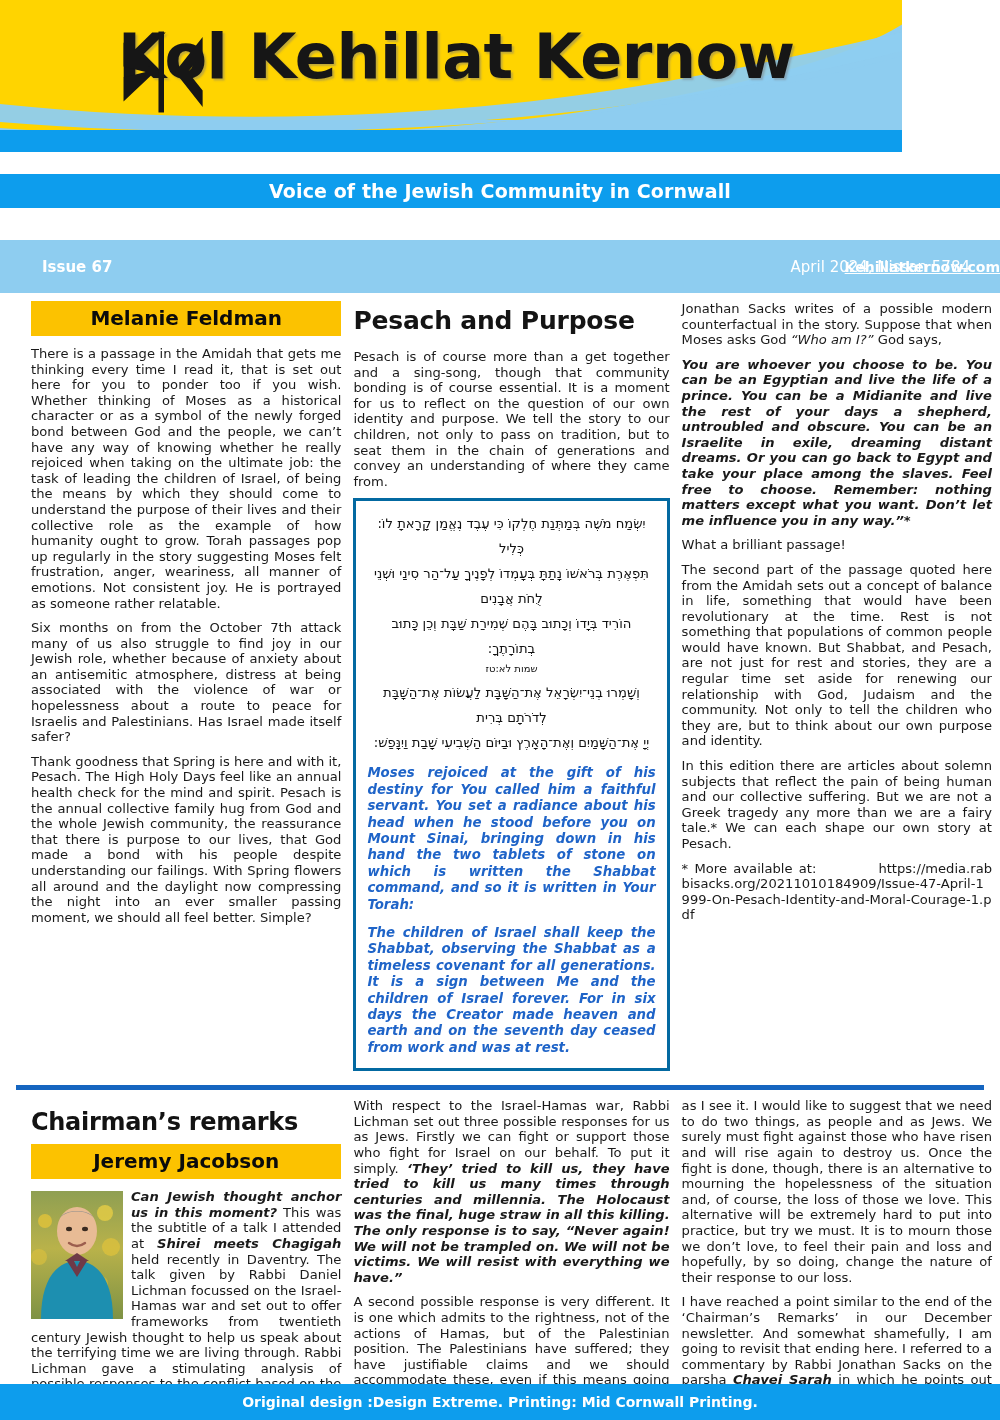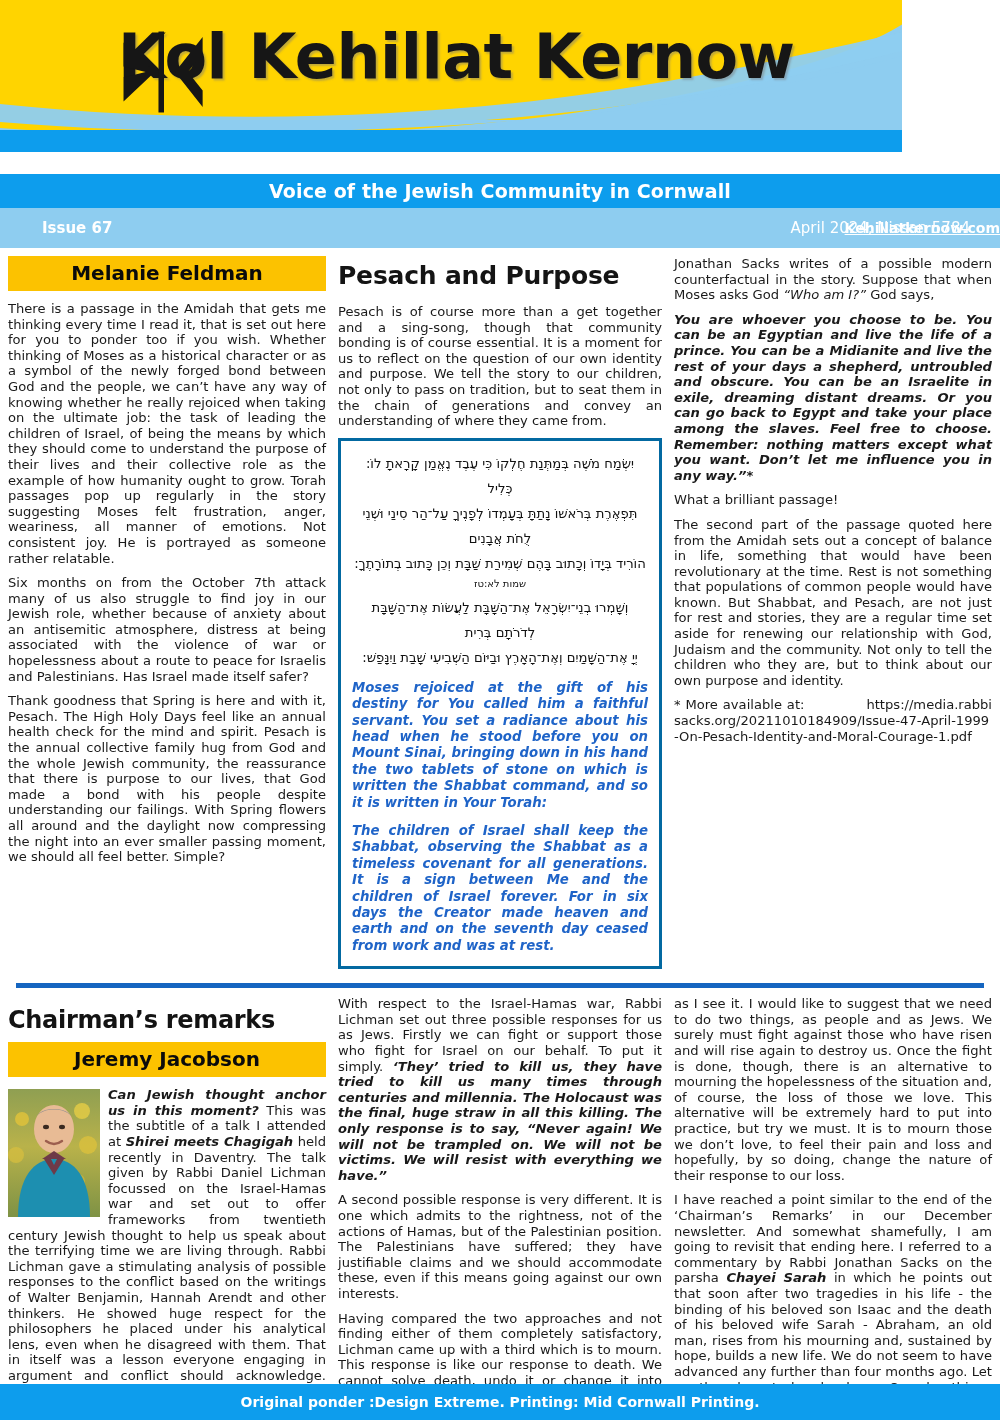--- a/index.html
+++ b/index.html
@@ -49,41 +49,43 @@
     background: #0d9ded;
     display: flex; align-items: center; justify-content: center; margin-top: 22px;
   }
   .subbanner-text {
     color: #ffffff;
     font-size: 19px;
     font-weight: bold;
     letter-spacing: 0.1px;
   }
   .issuebar {
-    width: 1000px; height: 40px;
+    width: 1000px; height: 53px;
     background: #8ecdf0;
     display: flex; align-items: center;
     position: relative;
+    margin-top: 32px;
   }
   .issuebar .issue-no {
     position: absolute; left: 42px;
     color: #ffffff; font-size: 15px; font-weight: bold;
   }
   .issuebar .site {
     position: absolute; left: 0; right: 0; text-align: right;
     color: #ffffff; font-size: 14px; font-weight: bold; text-decoration: underline;
   }
   .issuebar .date {
     position: absolute; right: 30px;
     color: #ffffff; font-size: 15px; font-weight: normal;
   }
 
   
   .page {
     padding: 0 8px;
+    margin-left: 23px;
   }
   .cols {
     display: flex;
     gap: 12px;
     margin-top: 8px;
   }
   .col { width: 318px; }
   .col-mid { width: 324px; }
 
   p.body {
@@ -255,20 +257,21 @@
         <p class="trans">Moses rejoiced at the gift of his destiny for You called him a faithful servant. You set a radiance about his head when he stood before you on Mount Sinai, bringing down in his hand the two tablets of stone on which is written the Shabbat command, and so it is written in Your Torah:</p>
         <p class="trans second">The children of Israel shall keep the Shabbat, observing the Shabbat as a timeless covenant for all generations. It is a sign between Me and the children of Israel forever. For in six days the Creator made heaven and earth and on the seventh day ceased from work and was at rest.</p>
       </div>
     </div>
 
     <div class="col">
       <p class="body"><span>Jonathan Sacks writes of a possible modern counterfactual in the story. Suppose that when Moses asks God </span><span class="ital-light">“Who am I?”</span><span> God says,</span></p>
       <p class="body ital">You are whoever you choose to be. You can be an Egyptian and live the life of a prince. You can be a Midianite and live the rest of your days a shepherd, untroubled and obscure. You can be an Israelite in exile, dreaming distant dreams. Or you can go back to Egypt and take your place among the slaves. Feel free to choose. Remember: nothing matters except what you want. Don’t let me influence you in any way.”*</p>
       <p class="body">What a brilliant passage!</p>
       <p class="body">The second part of the passage quoted here from the Amidah sets out a concept of balance in life, something that would have been revolutionary at the time. Rest is not something that populations of common people would have known. But Shabbat, and Pesach, are not just for rest and stories, they are a regular time set aside for renewing our relationship with God, Judaism and the community. Not only to tell the children who they are, but to think about our own purpose and identity.</p>
+      <p class="body">In this edition there are articles about solemn subjects that reflect the pain of being human and our collective suffering. But we are not a Greek tragedy any more than we are a fairy tale.*  We can each shape our own story at Pesach.</p>
       <p class="body"><span> *  More available at:</span><span style="display:inline-block;width:62px"></span><span style="word-break:break-all">https://media.rabbisacks.org/20211010184909/Issue-47-April-1999-On-Pesach-Identity-and-Moral-Courage-1.pdf</span></p>
     </div>
 
   </div>
 </div>
 
 <div class="divider"></div>
 
 <div class="page">
   <div class="cols">
@@ -315,14 +318,14 @@
 
     <div class="col">
       <p class="chair-text">as I see it.  I would like to suggest that we need to do two things, as people and as Jews. We surely must fight against those who have risen and will rise again to destroy us. Once the fight is done, though, there is an alternative to mourning the hopelessness of the situation and, of course, the loss of those we love. This alternative will be extremely hard to put into practice, but try we must. It is to mourn those we don’t love, to feel their pain and loss and hopefully, by so doing, change the nature of their response to our loss.</p>
       <p class="chair-text"><span>I have reached a point similar to the end of the ‘Chairman’s Remarks’ in our December newsletter. And somewhat shamefully, I am going to revisit that ending here.  I referred to a commentary by Rabbi Jonathan Sacks on the parsha </span><span class="ital">Chayei Sarah</span><span> in which he points out that soon after two tragedies in his life - the binding of his beloved son Isaac and the death of his beloved wife Sarah - Abraham, an old man, rises from his mourning and, sustained by hope, builds a new life. We do not seem to have advanced any further than four months ago. Let us, though, not abandon hope. One day things will be better, if only we make them so.</span></p>
     </div>
 
   </div>
 </div>
 
 <div class="footer">
-  <span class="footer-text">Original ponder :Design Extreme.   Printing: Mid Cornwall Printing.</span>
+  <span class="footer-text">Original design :Design Extreme.   Printing: Mid Cornwall Printing.</span>
 </div>
 
 </body></html>

